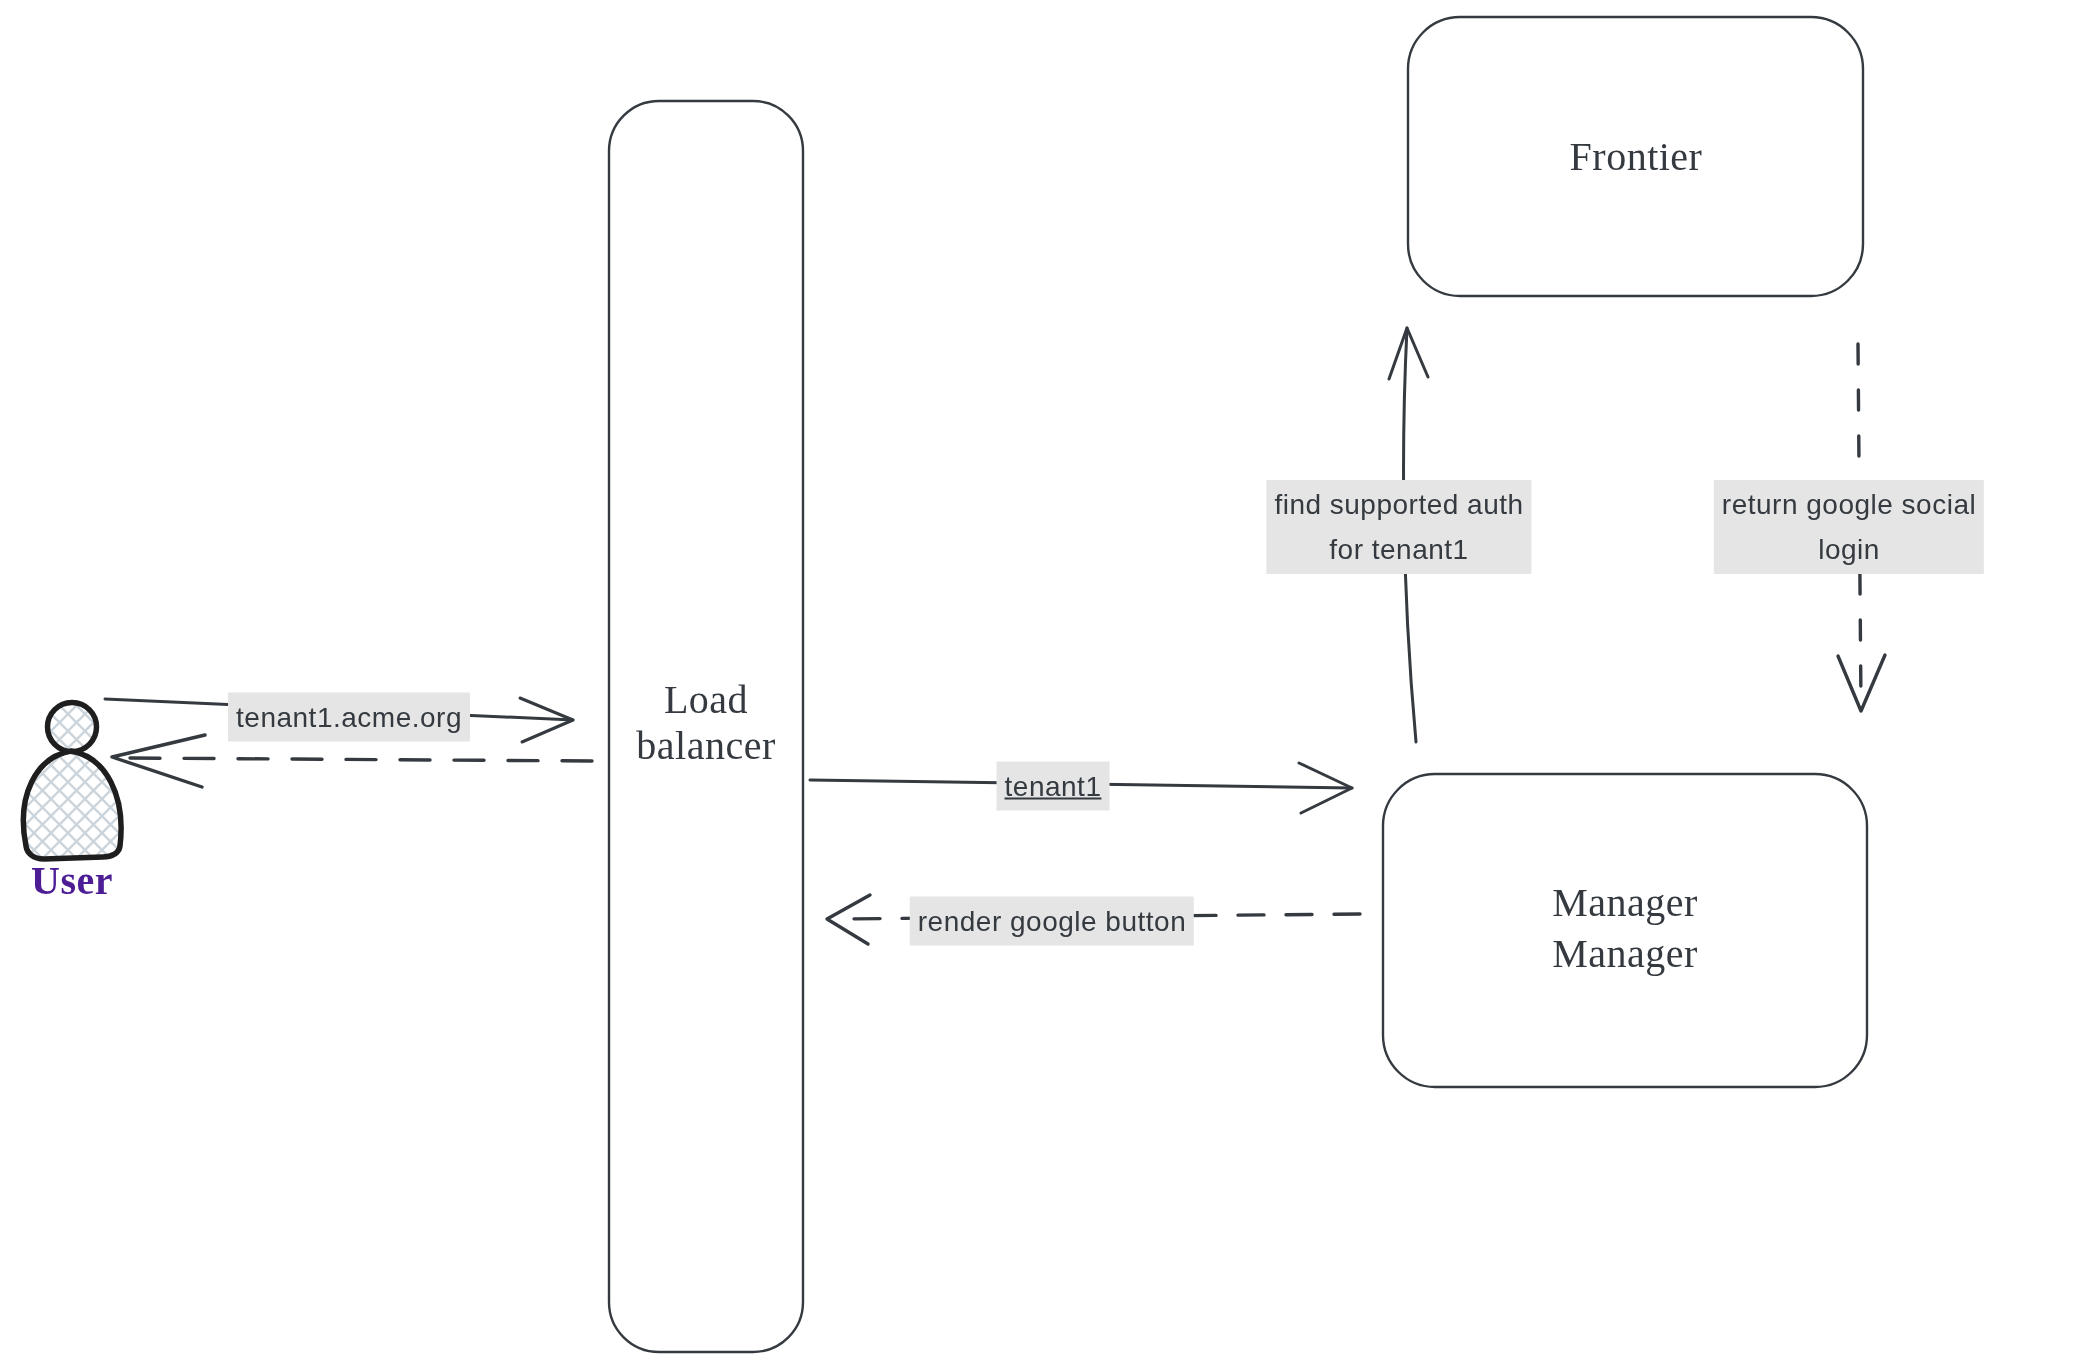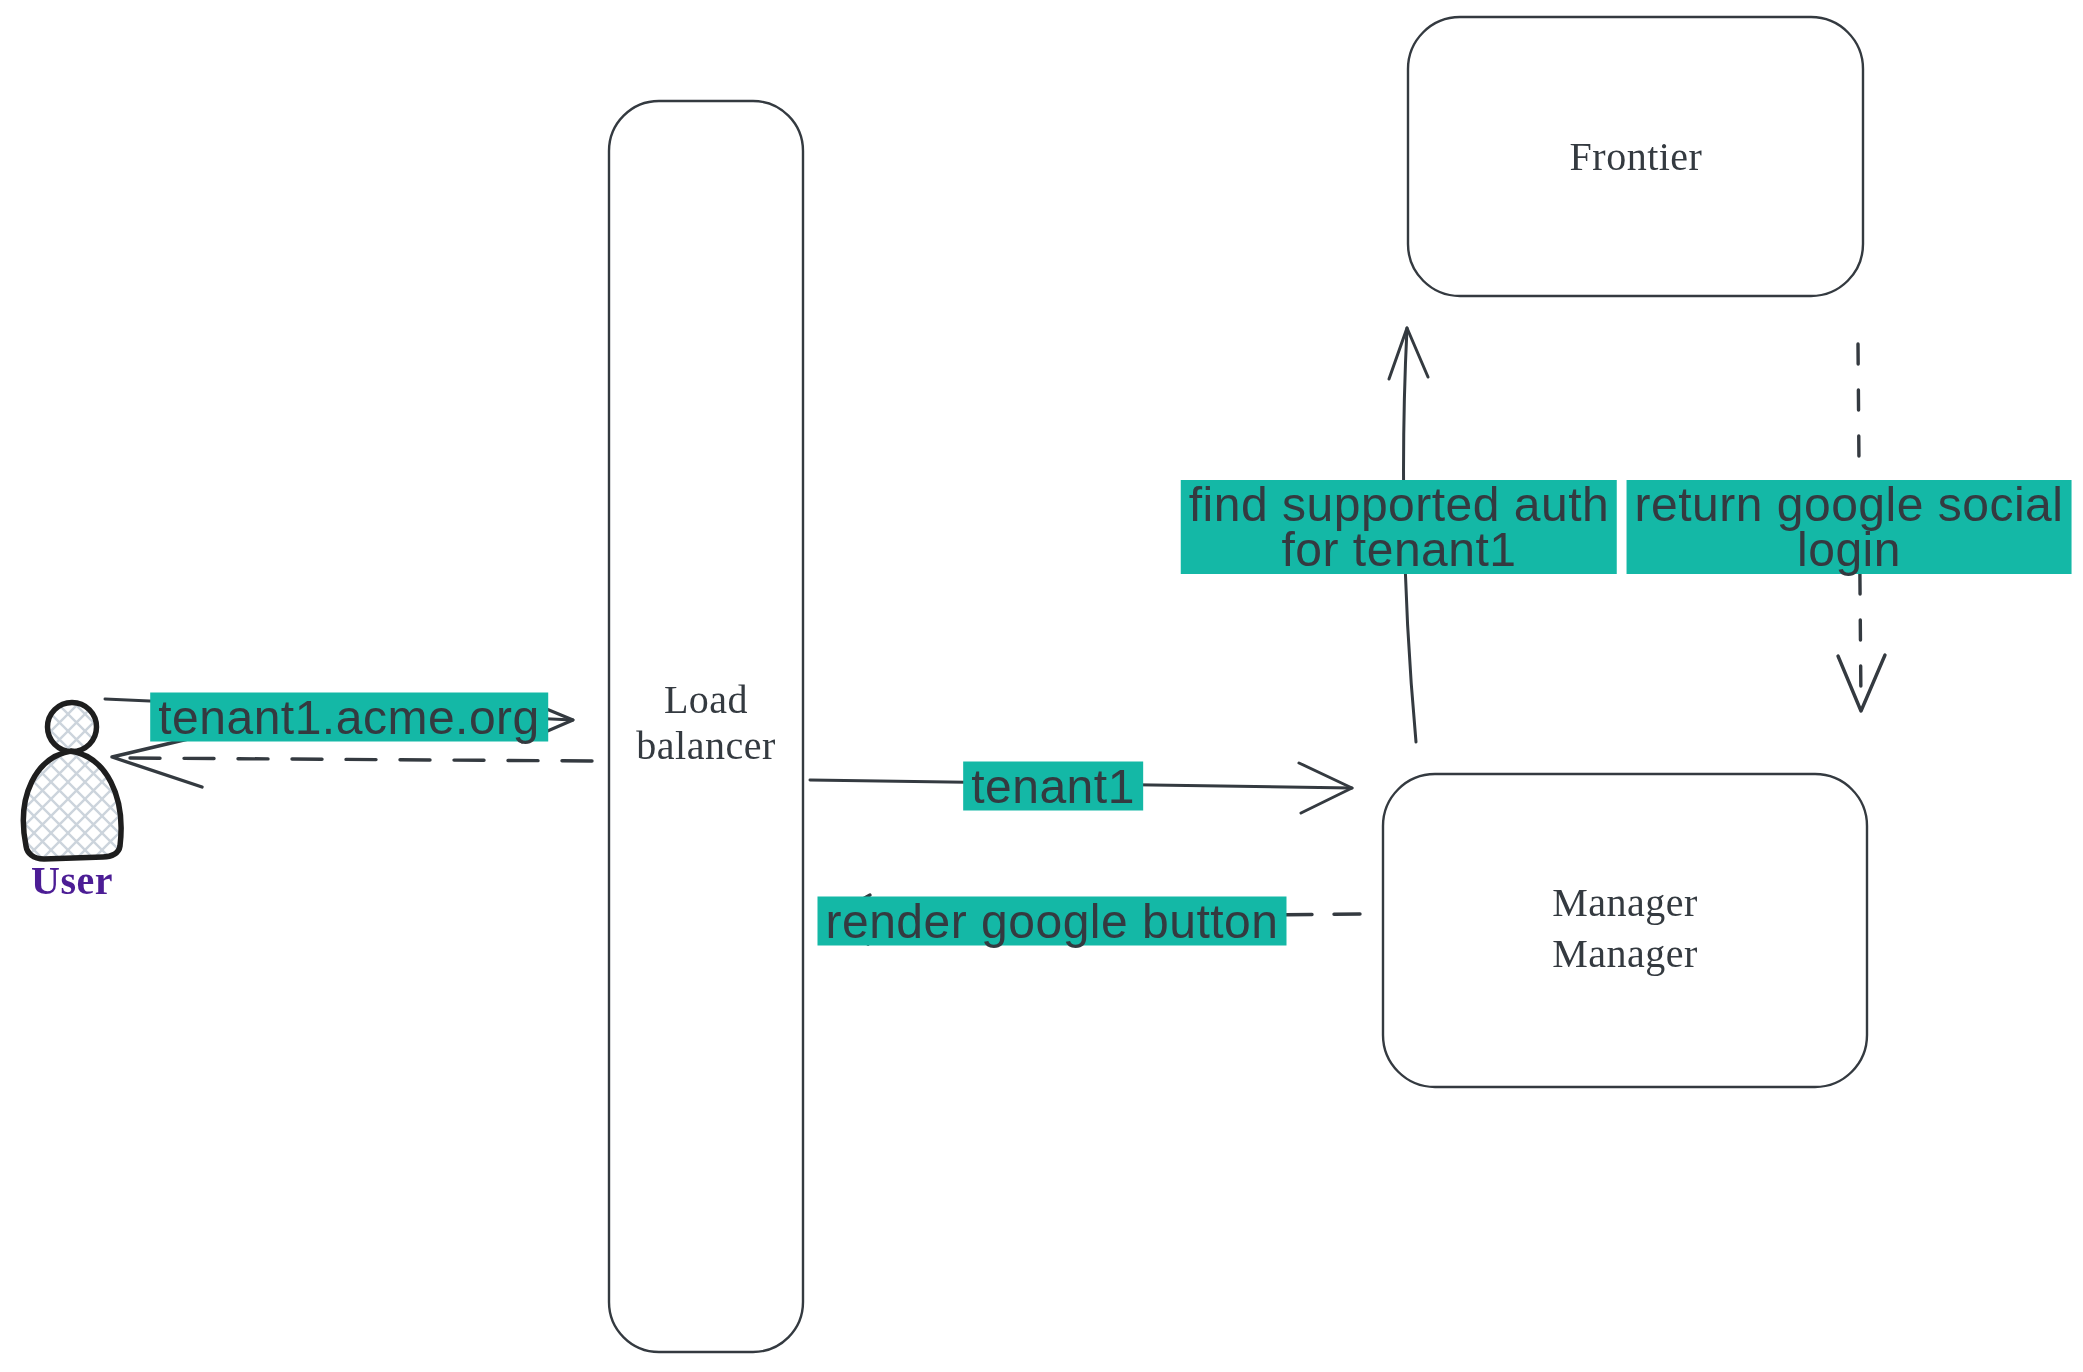--- a/index.html
+++ b/index.html
@@ -19,23 +19,23 @@
     position: absolute;
     left: 0;
     top: 0;
   }
   .lbl {
     position: absolute;
     transform: translate(-50%, -50%);
     white-space: nowrap;
     text-align: center;
     color: #343a40;
-    font-size: 48px;
+    font-size: 28px;
     letter-spacing: 0.5px;
-    background: #14b8a6;
+    background: #e5e5e5;
     padding: 2px 8px;
     line-height: 45px;
   }
   .node-lbl {
     font-size: 40px;
     background: transparent;
     padding: 0;
     font-family: Liberation Serif, serif;
   }
   .lh46 { line-height: 46px; }
@@ -113,21 +113,21 @@
 
   <div class="lbl node-lbl" style="left:1636px; top:156px;">Frontier</div>
 
   <div class="lbl node-lbl lh51" style="left:1625px; top:928px;">
     <div>Manager</div>
     <div>Manager</div>
   </div>
 
   <div class="lbl" style="left:349px; top:717px;">tenant1.acme.org</div>
 
-  <div class="lbl" style="left:1053px; top:786px;">tenant1</div>
+  <div class="lbl" style="left:1053px; top:786px;text-decoration:underline;">tenant1</div>
 
   <div class="lbl" style="left:1052px; top:921px;">render google button</div>
 
   <div class="lbl" style="left:1399px; top:527px;">
     <div>find supported auth</div>
     <div>for tenant1</div>
   </div>
 
   <div class="lbl" style="left:1849px; top:527px;">
     <div>return google social</div>

